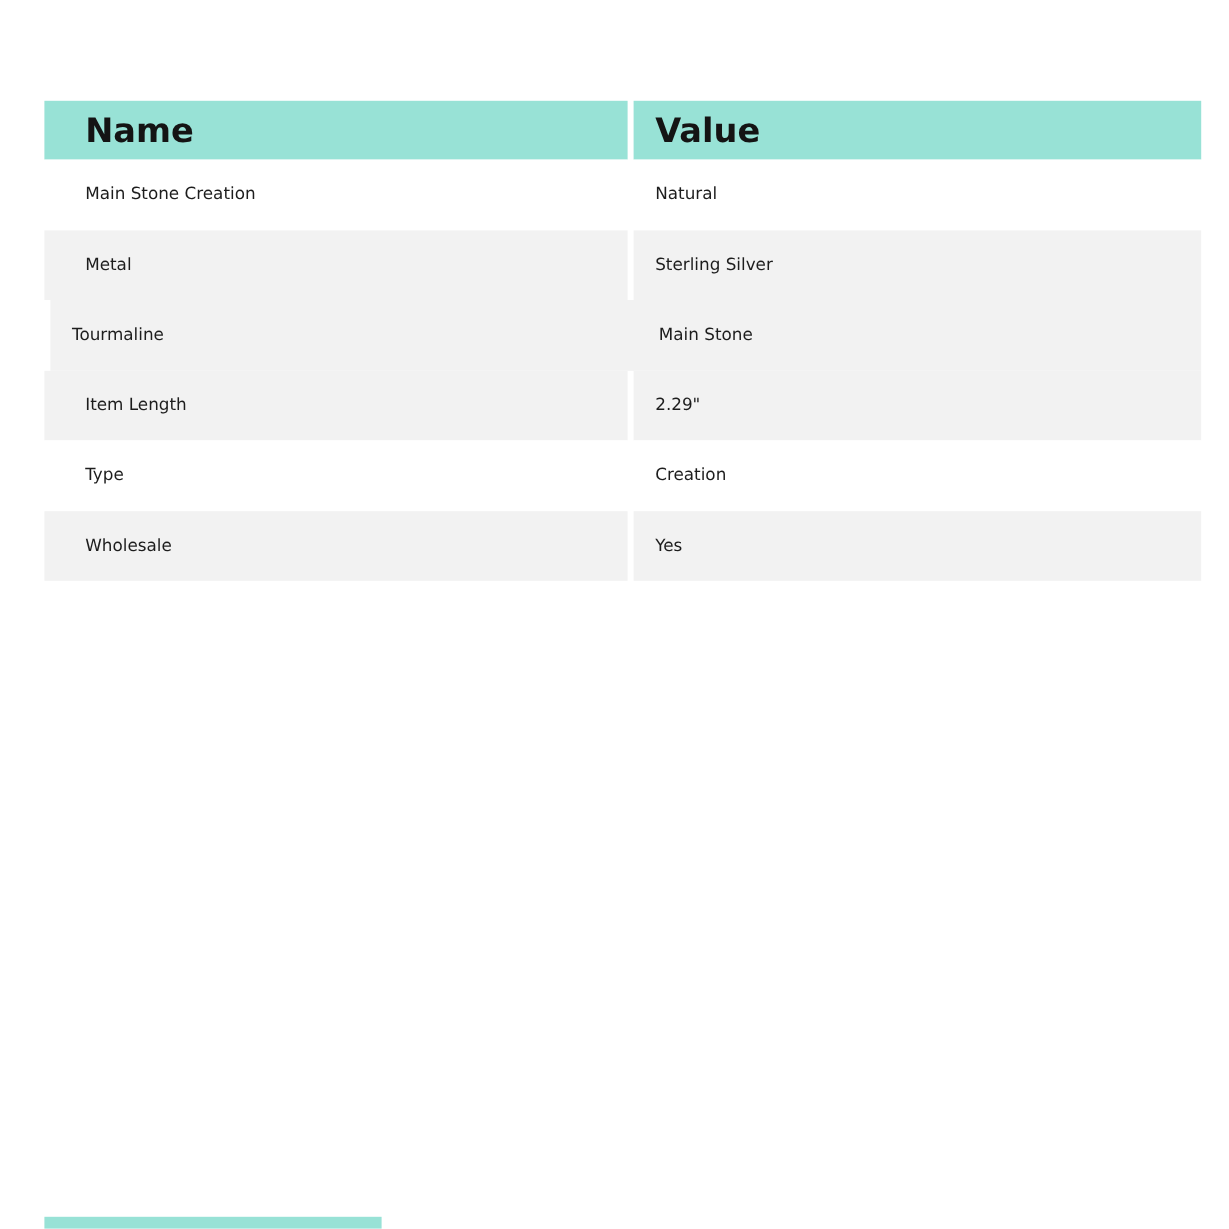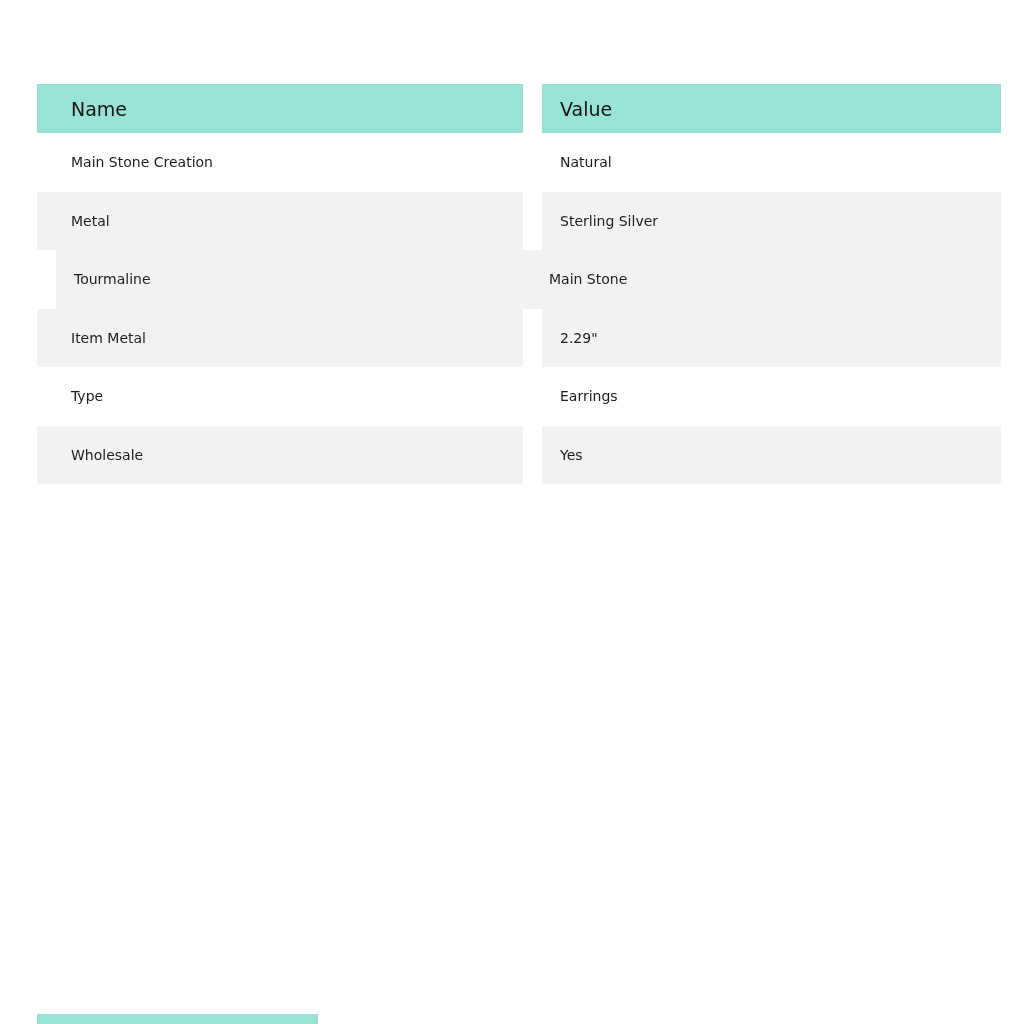--- a/index.html
+++ b/index.html
@@ -27,27 +27,27 @@
   }
   .thead { display: flex; height: 49px; }
   .cell { display: flex; align-items: center; }
   .name-cell {
     width: 486px;
     padding-left: 34px;
     flex: 0 0 486px;
   }
   .value-cell {
     flex: 1 1 auto;
-    margin-left: 19px; 
+    margin-left: 5px; 
     padding-left: 18px;
   }
   .thead .cell {
     background: var(--header-bg);
-    font-weight: normal;
-    font-size: 19px;
+    font-weight: bold;
+    font-size: 28px;
     color: var(--header-text);
   }
   .trow { display: flex; height: 58.5px; }
   .trow .cell {
     font-size: 14px;
     color: var(--text);
     background: var(--row-bg);
   }
   .trow.alt .cell { background: var(--row-alt-bg); }
   .next-table-stripe {
@@ -74,26 +74,26 @@
       </div>
       <div class="trow alt">
         <div class="cell name-cell">Metal</div>
         <div class="cell value-cell">Sterling Silver</div>
       </div>
       <div class="trow alt">
         <div class="cell value-cell">Tourmaline</div>
         <div class="cell name-cell">Main Stone</div>
       </div>
       <div class="trow alt">
-        <div class="cell name-cell">Item Metal</div>
+        <div class="cell name-cell">Item Length</div>
         <div class="cell value-cell">2.29"</div>
       </div>
       <div class="trow">
         <div class="cell name-cell">Type</div>
-        <div class="cell value-cell">Earrings</div>
+        <div class="cell value-cell">Creation</div>
       </div>
       <div class="trow alt">
         <div class="cell name-cell">Wholesale</div>
         <div class="cell value-cell">Yes</div>
       </div>
     </div>
 </div>
 
 <div class="next-table-stripe"></div>
 

